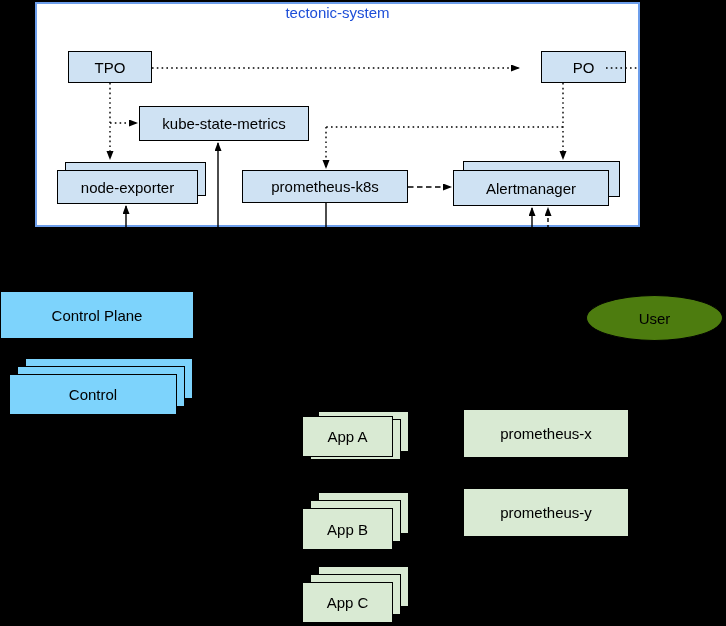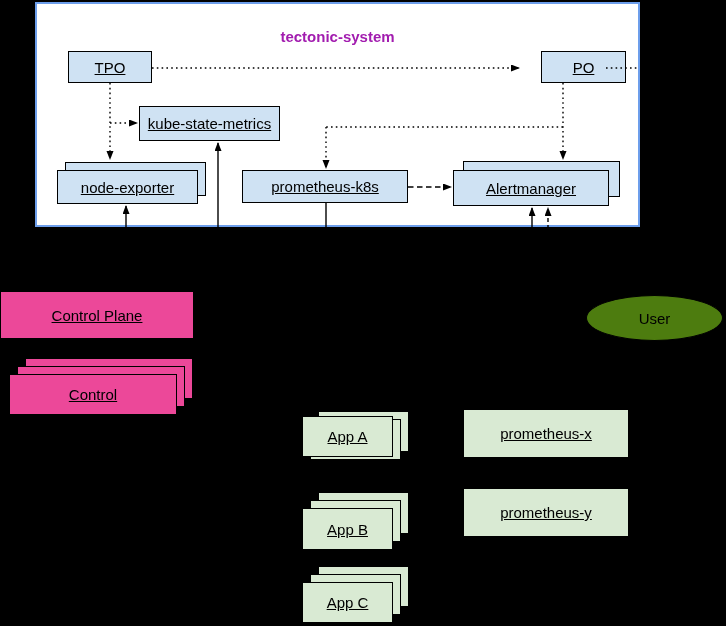--- a/index.html
+++ b/index.html
@@ -7,32 +7,31 @@
     width:726px;height:626px;position:relative;overflow:hidden;
     background:#000000;
     font-family:"Liberation Sans", sans-serif;
     color:#000;
   }
   .abs{position:absolute;box-sizing:border-box;}
   .cluster{
     background:#ffffff;border:2px solid #6d9eeb;
   }
   .cluster-title{
-    position:absolute;left:0;top:24px;width:100%;
-    text-align:center;font-size:15px;color:#a21caf;font-weight:bold;
+    position:absolute;left:0;top:0;width:100%;
+    text-align:center;font-size:15px;color:#1d4ed8;
   }
   .box{
     position:absolute;box-sizing:border-box;
     display:flex;align-items:center;justify-content:center;
     font-size:15px;white-space:nowrap;
     border:1px solid #000;
-    text-decoration:underline;
   }
   .blue{background:#cfe2f3;}
-  .white{background:#ec4899;}
+  .white{background:#7dd3fc;}
   .green{background:#d9ead3;}
   .ellipse{
     position:absolute;box-sizing:border-box;
     display:flex;align-items:center;justify-content:center;
     font-size:15px;background:#4d7c0f;border:1px solid #000;
     border-radius:50%;
   }
   svg.overlay{position:absolute;left:0;top:0;pointer-events:none;}
   .ln{stroke:#000;stroke-width:1.4;fill:none;}
   .dot{stroke-dasharray:1.6 3.2;}
@@ -47,21 +46,21 @@
 </div>
 
 <div class="box blue" style="left:68px;top:51px;width:84px;height:32px;">
   <span>TPO</span>
 </div>
 
 <div class="box blue" style="left:521px;top:51px;width:85px;height:32px;margin-left:20px;">
   <span>PO</span>
 </div>
 
-<div class="box blue" style="left:139px;top:106px;width:141px;height:35px;justify-content:center;">
+<div class="box blue" style="left:139px;top:106px;width:170px;height:35px;justify-content:center;">
   <span>kube-state-metrics</span>
 </div>
 
 <div class="box blue" style="left:65px;top:162px;width:141px;height:34px;"></div>
 <div class="box blue" style="left:57px;top:170px;width:141px;height:34px;text-align:center;">
   <span>node-exporter</span>
 </div>
 
 <div class="box blue" style="left:242px;top:170px;width:166px;height:33px;">
   <span>prometheus-k8s</span>

